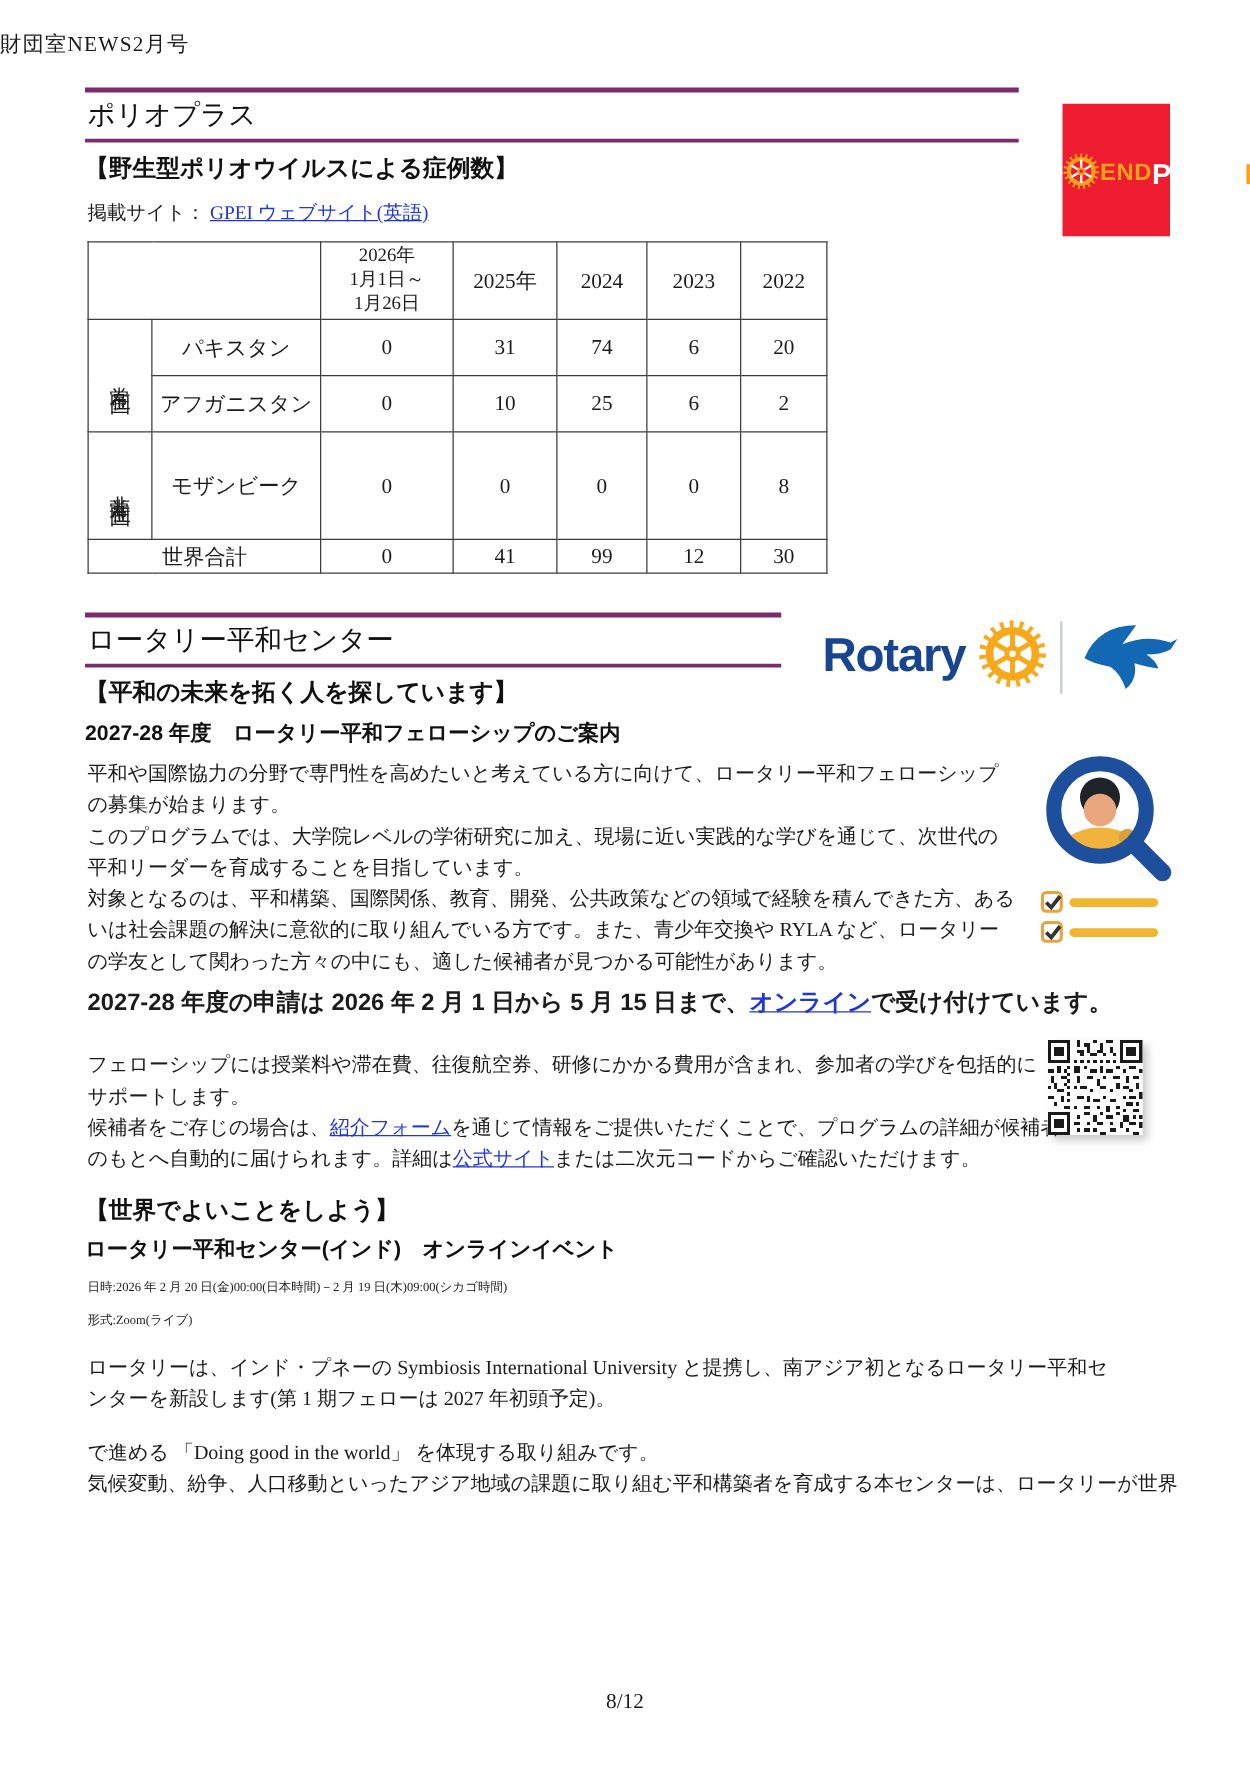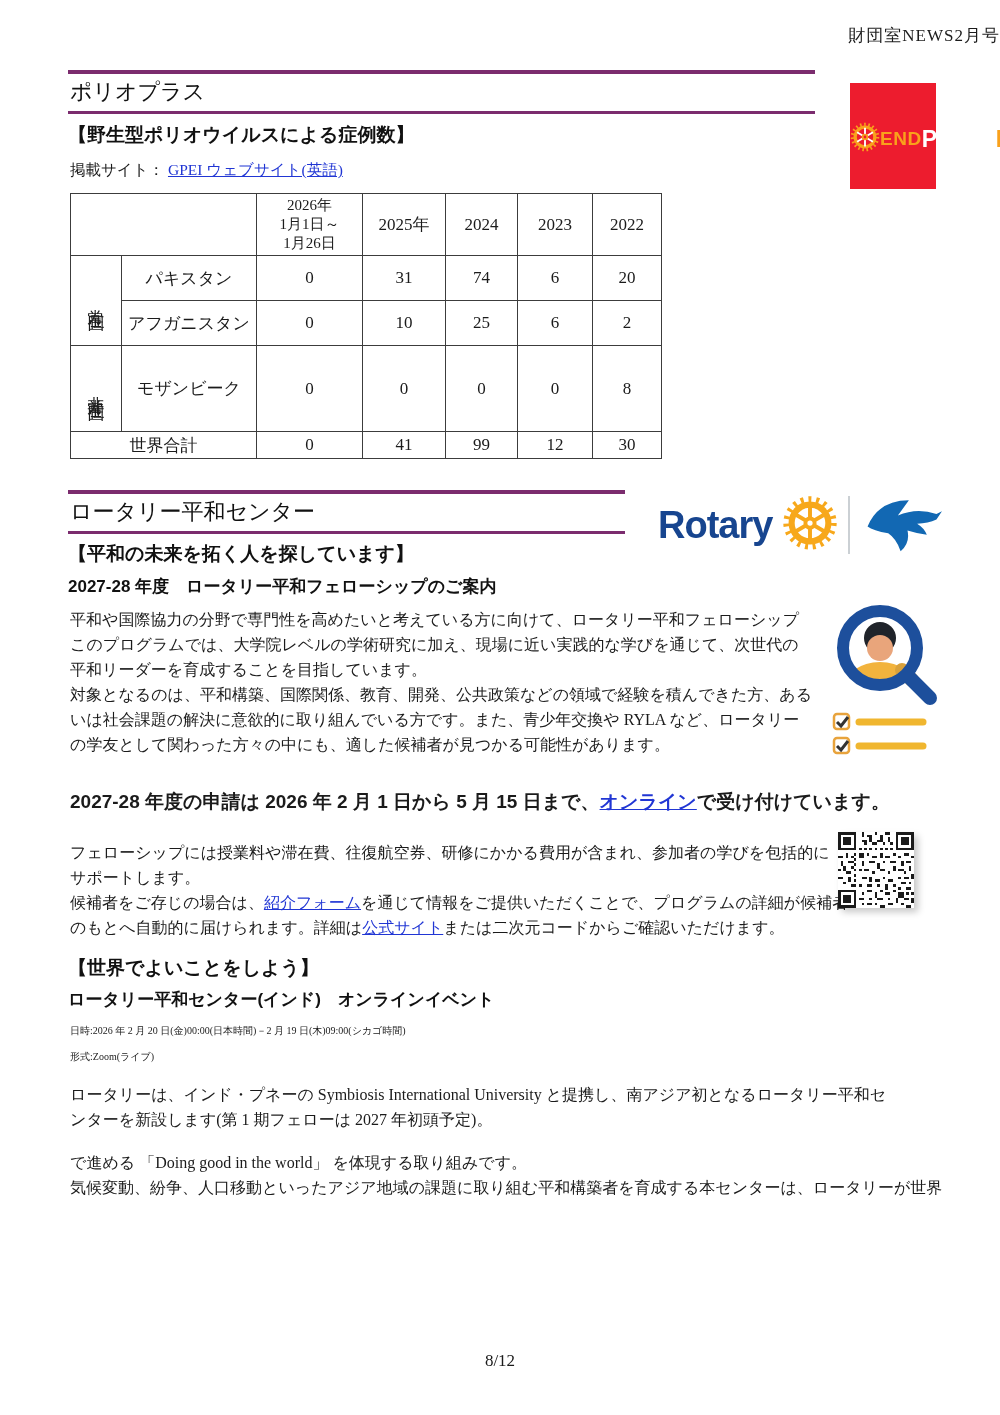--- a/index.html
+++ b/index.html
@@ -1,20 +1,20 @@
 <!DOCTYPE html>
 <html><head>
 <meta charset="utf-8">
 <style>
   html,body{margin:0;padding:0;background:#fff;}
   .page{position:relative;width:1000px;height:1415px;background:#ffffff;overflow:hidden;
         font-family:"Liberation Serif","DejaVu Serif",serif;color:#1b1b1b;}
   .abs{position:absolute;}
   .sans{font-family:"Liberation Sans","DejaVu Sans",sans-serif;}
-  .doc-title{top:24px;left:0;width:1000px;text-align:right;font-size:17px;letter-spacing:1px;}
+  .doc-title{top:24px;left:0;width:1000px;text-align:left;font-size:17px;letter-spacing:1px;}
   
   .sec-head .bar-top{height:4px;background:#7b2c6e;}
   .sec-head .bar-bot{height:3px;background:#7b2c6e;}
   .sec-head .sec-title{font-size:22px;padding:3px 2px 4px 2px;color:#111;}
   .h-bracket{font-family:"Liberation Sans","DejaVu Sans",sans-serif;font-weight:bold;font-size:19px;color:#111;}
   .subhead{font-family:"Liberation Sans","DejaVu Sans",sans-serif;font-weight:bold;font-size:17px;color:#111;}
   a.lnk{color:#2136d4;text-decoration:underline;cursor:pointer;}
   .line{white-space:nowrap;font-size:16px;line-height:25px;}
   .src-line{font-size:15.5px;}
   
@@ -156,20 +156,21 @@
         <path fill="#1268b3" d="M10,50 Q26,12 70,12 Q60,26 54,34 Q82,22 110,32 L118,28 L110,40 Q98,46 82,46 Q92,52 96,62 Q80,60 68,56 Q72,74 58,86 Q52,68 40,60 Q18,56 10,50 Z"></path>
       </svg>
     </span>
   </div>
 
   <div class="abs h-bracket" style="left:68px;top:541px;">【平和の未来を拓く人を探しています】</div>
   <div class="abs subhead" style="left:68px;top:575px;">2027-28 年度　ロータリー平和フェローシップのご案内</div>
 
   <div class="abs" style="left:70px;top:607px;">
     <div class="line">平和や国際協力の分野で専門性を高めたいと考えている方に向けて、ロータリー平和フェローシップ</div>
+    <div class="line">の募集が始まります。</div>
     <div class="line">このプログラムでは、大学院レベルの学術研究に加え、現場に近い実践的な学びを通じて、次世代の</div>
     <div class="line">平和リーダーを育成することを目指しています。</div>
     <div class="line">対象となるのは、平和構築、国際関係、教育、開発、公共政策などの領域で経験を積んできた方、ある</div>
     <div class="line">いは社会課題の解決に意欲的に取り組んでいる方です。また、青少年交換や RYLA など、ロータリー</div>
     <div class="line">の学友として関わった方々の中にも、適した候補者が見つかる可能性があります。</div>
   </div>
 
   <div class="abs" style="left:826px;top:596px;">
     <svg width="114" height="162" viewBox="0 0 114 162">
       <defs>

